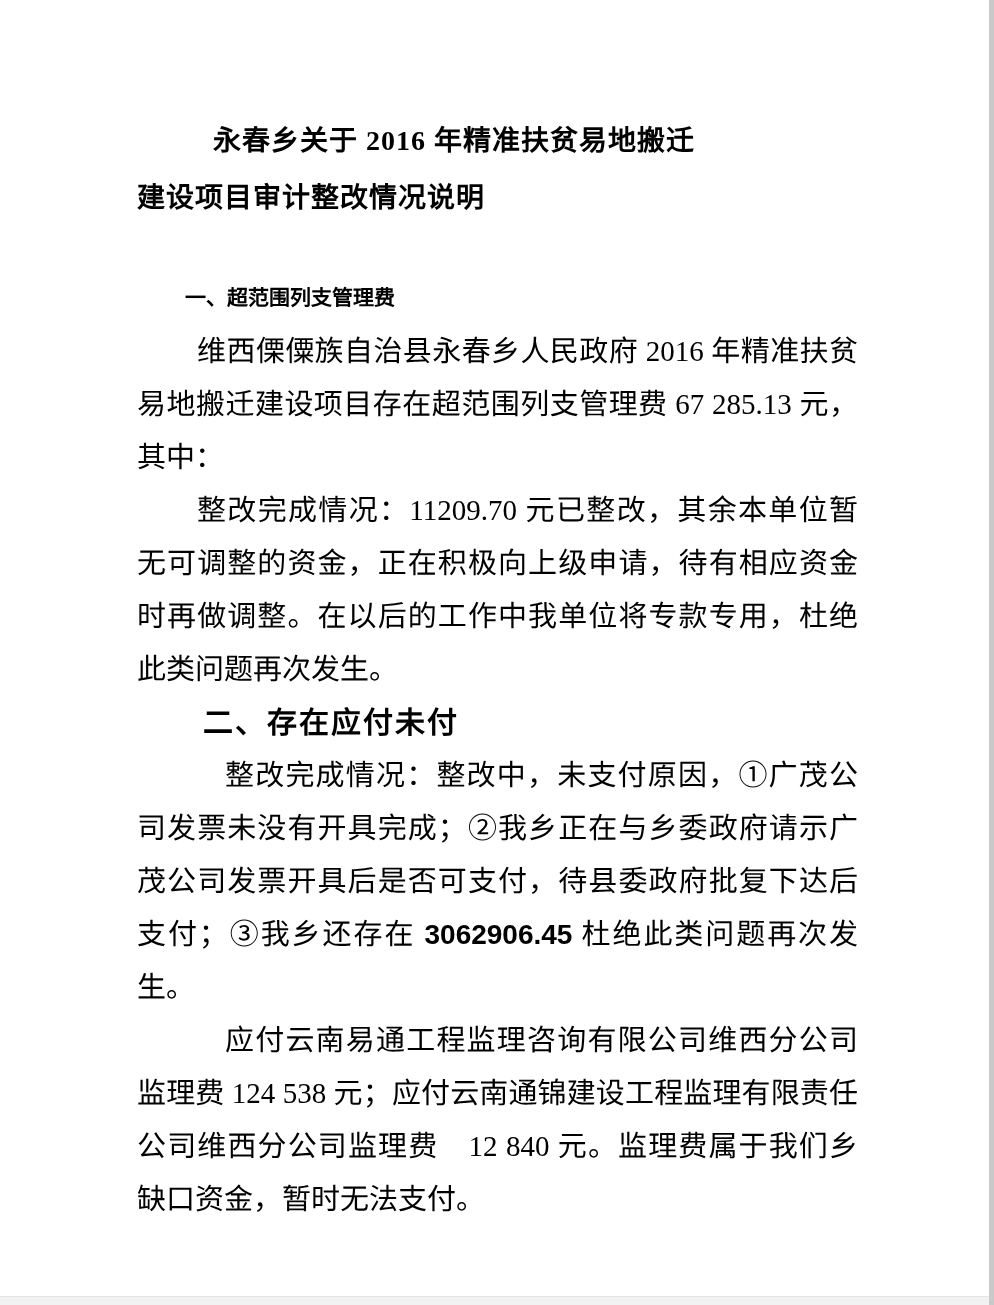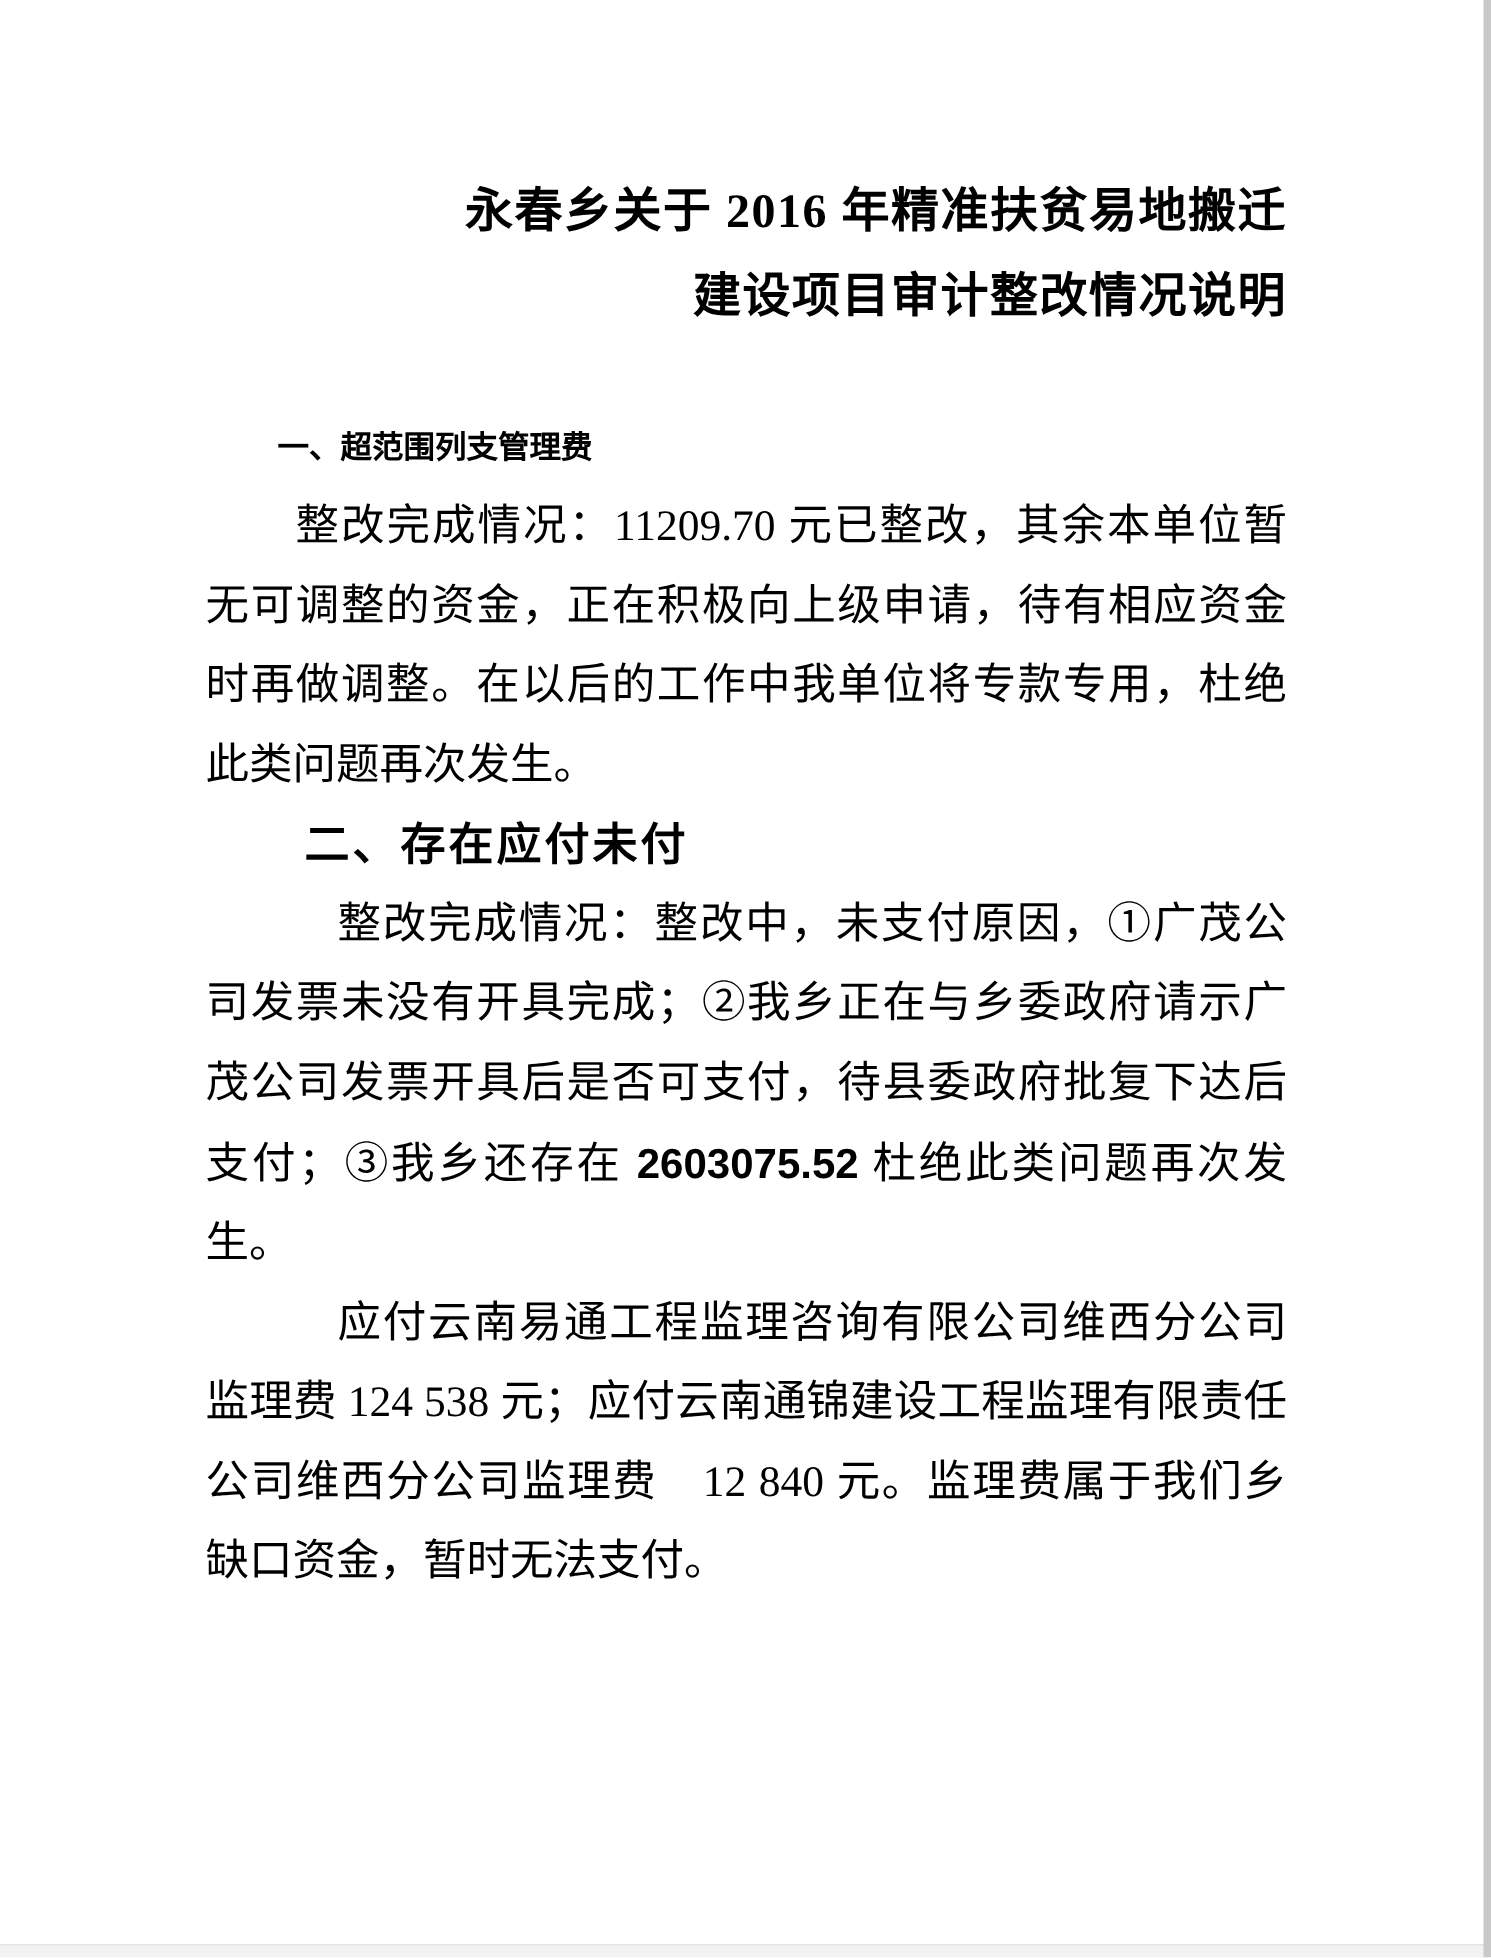--- a/index.html
+++ b/index.html
@@ -18,24 +18,24 @@
   .page {
     position: absolute;
     top: 0; left: 0; right: 0; bottom: 0;
     padding: 0 136px 0 137px;
     box-sizing: border-box;
     background: #ffffff;
   }
   
   .doc-title {
     margin: 112px 0 0 0;
-    font-size: 32px;
+    font-size: 28px;
     line-height: 57px;
     font-weight: bold;
-    text-align: right;
+    text-align: left;
     letter-spacing: 1px;
   }
   .title-line { display: block; text-indent: 0; }
   .title-line.first { text-indent: 76px; }
   
   .doc-body {
     font-size: 29px;
     line-height: 53px;
     text-align: justify;
   }
@@ -94,27 +94,28 @@
 
   <h1 class="doc-title">
     <span class="title-line first">永春乡关于 2016 年精准扶贫易地搬迁</span>
     <span class="title-line">建设项目审计整改情况说明</span>
   </h1>
 
   <div class="doc-body">
 
     <h2 class="heading-serif">一、超范围列支管理费</h2>
 
+    <p class="indent-2">维西傈僳族自治县永春乡人民政府 2016 年精准扶贫易地搬迁建设项目存在超范围列支管理费 67 285.13 元，其中：</p>
 
     <p class="indent-2">整改完成情况：11209.70 元已整改，其余本单位暂无可调整的资金，正在积极向上级申请，待有相应资金时再做调整。在以后的工作中我单位将专款专用，杜绝此类问题再次发生。</p>
 
     <h2 class="heading-sans">二、存在应付未付</h2>
 
 
-    <p class="indent-3"><span>整改完成情况：整改中，未支付原因，①广茂公司发票未没有开具完成；②我乡正在与乡委政府请示广茂公司发票开具后是否可支付，待县委政府批复下达后支付；③我乡还存在 </span><span class="num-sans">2603075.52</span><span> 杜绝此类问题再次发生。</span></p>
+    <p class="indent-3"><span>整改完成情况：整改中，未支付原因，①广茂公司发票未没有开具完成；②我乡正在与乡委政府请示广茂公司发票开具后是否可支付，待县委政府批复下达后支付；③我乡还存在 </span><span class="num-sans">3062906.45</span><span> 杜绝此类问题再次发生。</span></p>
 
     <p class="indent-3">应付云南易通工程监理咨询有限公司维西分公司监理费 124 538 元；应付云南通锦建设工程监理有限责任公司维西分公司监理费　12 840 元。监理费属于我们乡缺口资金，暂时无法支付。</p>
 
   </div>
 </div>
 
 <div class="scrollbar-v"></div>
 <div class="scrollbar-h-track"></div>
 
 </body></html>

